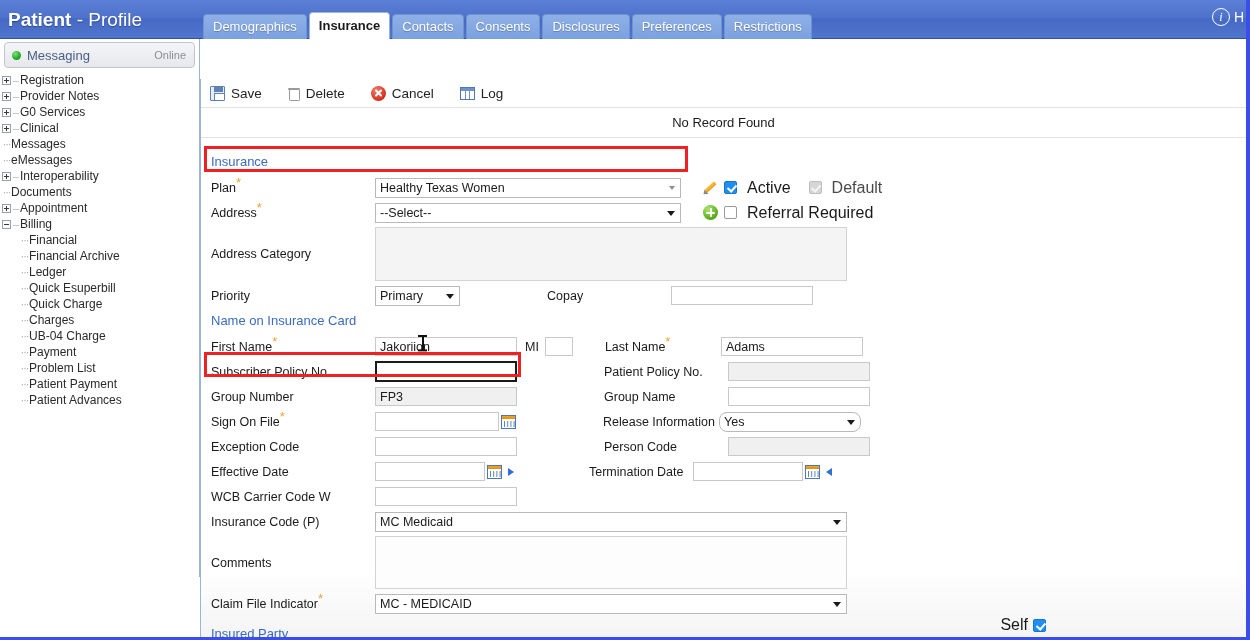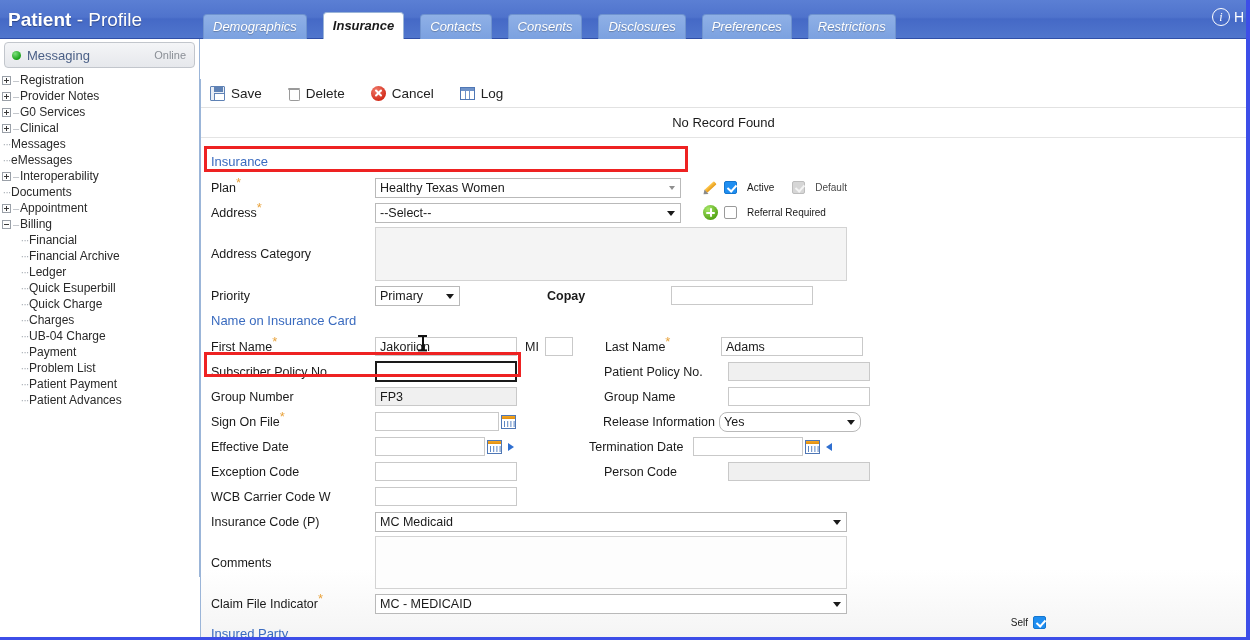--- a/index.html
+++ b/index.html
@@ -115,21 +115,21 @@
   }
   .indent { width: 18px; flex: 0 0 auto; }
 
   
   .tabstrip {
     position: absolute; left: 200px; top: 0;
     width: 1046px; height: 39px;
   }
   .tabs {
     position: absolute; left: 3px; bottom: 0;
-    display: flex; align-items: flex-end; gap: 16px; font-style: italic;
+    display: flex; align-items: flex-end; gap: 2px;
   }
   .tab {
     height: 25px;
     padding: 0 9px;
     background: linear-gradient(to bottom, #8fb0e6 0%, #7ba1e0 100%);
     border: 1px solid #6f93cf;
     border-bottom: none;
     border-radius: 4px 4px 0 0;
     color: #ffffff;
     font-size: 13px;
@@ -328,21 +328,21 @@
   }
   .chk.dis {
     background: #d6d6d6; border-color: #bdbdbd;
   }
   .chk.dis::after {
     content: ""; position: absolute;
     left: 3.5px; top: 1px; width: 4px; height: 7px;
     border: solid #f4f4f4; border-width: 0 2px 2px 0;
     transform: rotate(42deg);
   }
-  .chktxt { font-size: 10px; color: #1a1a1a; margin-left: 4px; }
+  .chktxt { font-size: 16px; color: #1a1a1a; margin-left: 4px; }
   .chktxt.dis { color: #4a4a4a; }
 
   .ico-pencil {
     width: 15px; height: 15px; position: relative; cursor: pointer;
   }
   .ico-pencil::before {
     content: ""; position: absolute;
     left: 1px; top: 5px; width: 13px; height: 4px;
     background: linear-gradient(to bottom, #ffc84d, #e59a18);
     transform: rotate(-42deg);
@@ -618,21 +618,21 @@
           <div class="lbl">Address Category</div>
           <div class="boxarea" style="width:472px;height:54px;"></div>
         </div>
 
         <div class="row">
           <div class="lbl">Priority</div>
           <div class="sel" style="width:85px;">
             <span>Primary</span>
             <span class="caret"></span>
           </div>
-          <div class="lbl" style="width:126px;margin-left:85px;font-weight:bold;">Copay</div>
+          <div class="lbl" style="width:126px;margin-left:85px;">Copay</div>
           <input class="fld" style="width: 142px;" value="">
         </div>
 
         <div class="section-title mid">Name on Insurance Card</div>
 
         <div class="row">
           <div class="lbl"><span>First Name</span><span class="req">*</span></div>
           <input class="fld" style="width: 142px;" value="Jakoriion">
           <span class="lbl" style="width:auto;margin-left:8px;padding-left:0;">MI</span>
           <input class="fld" style="width: 28px; margin-left: 6px;" value="">
@@ -656,41 +656,41 @@
 
         <div class="row">
           <div class="lbl"><span>Sign On File</span><span class="req">*</span></div>
           <input class="fld" style="width: 124px;" value="">
           <span class="ico-cal" style="margin-left:2px;"></span>
           <div class="lbl" style="width:118px;margin-left:85px;">Release Information</div>
           <div class="sel" style="width:142px;border-radius:8px;">
             <span>Yes</span>
             <span class="caret"></span>
           </div>
+        </div>
+
+        <div class="row">
+          <div class="lbl">Exception Code</div>
+          <input class="fld" style="width: 142px;" value="">
+          <div class="lbl" style="width:126px;margin-left:85px;">Person Code</div>
+          <input class="fld ro" style="width: 142px;" readonly="" value="">
         </div>
 
         <div class="row">
           <div class="lbl">Effective Date</div>
           <input class="fld" style="width: 110px;" value="">
           <span class="ico-cal" style="margin-left:2px;"></span>
           <span class="tri-r" style="margin-left:6px;"></span>
           <div class="lbl" style="width:106px;margin-left:73px;">Termination Date</div>
           <input class="fld" style="width: 110px;" value="">
           <span class="ico-cal" style="margin-left:2px;"></span>
           <span class="tri-l" style="margin-left:6px;"></span>
         </div>
 
         <div class="row">
-          <div class="lbl">Exception Code</div>
-          <input class="fld" style="width: 142px;" value="">
-          <div class="lbl" style="width:126px;margin-left:85px;">Person Code</div>
-          <input class="fld ro" style="width: 142px;" readonly="" value="">
-        </div>
-
-        <div class="row">
           <div class="lbl">WCB Carrier Code W</div>
           <input class="fld" style="width: 142px;" value="">
         </div>
 
         <div class="row">
           <div class="lbl">Insurance Code (P)</div>
           <div class="sel" style="width:472px;">
             <span>MC Medicaid</span>
             <span class="caret"></span>
           </div>

